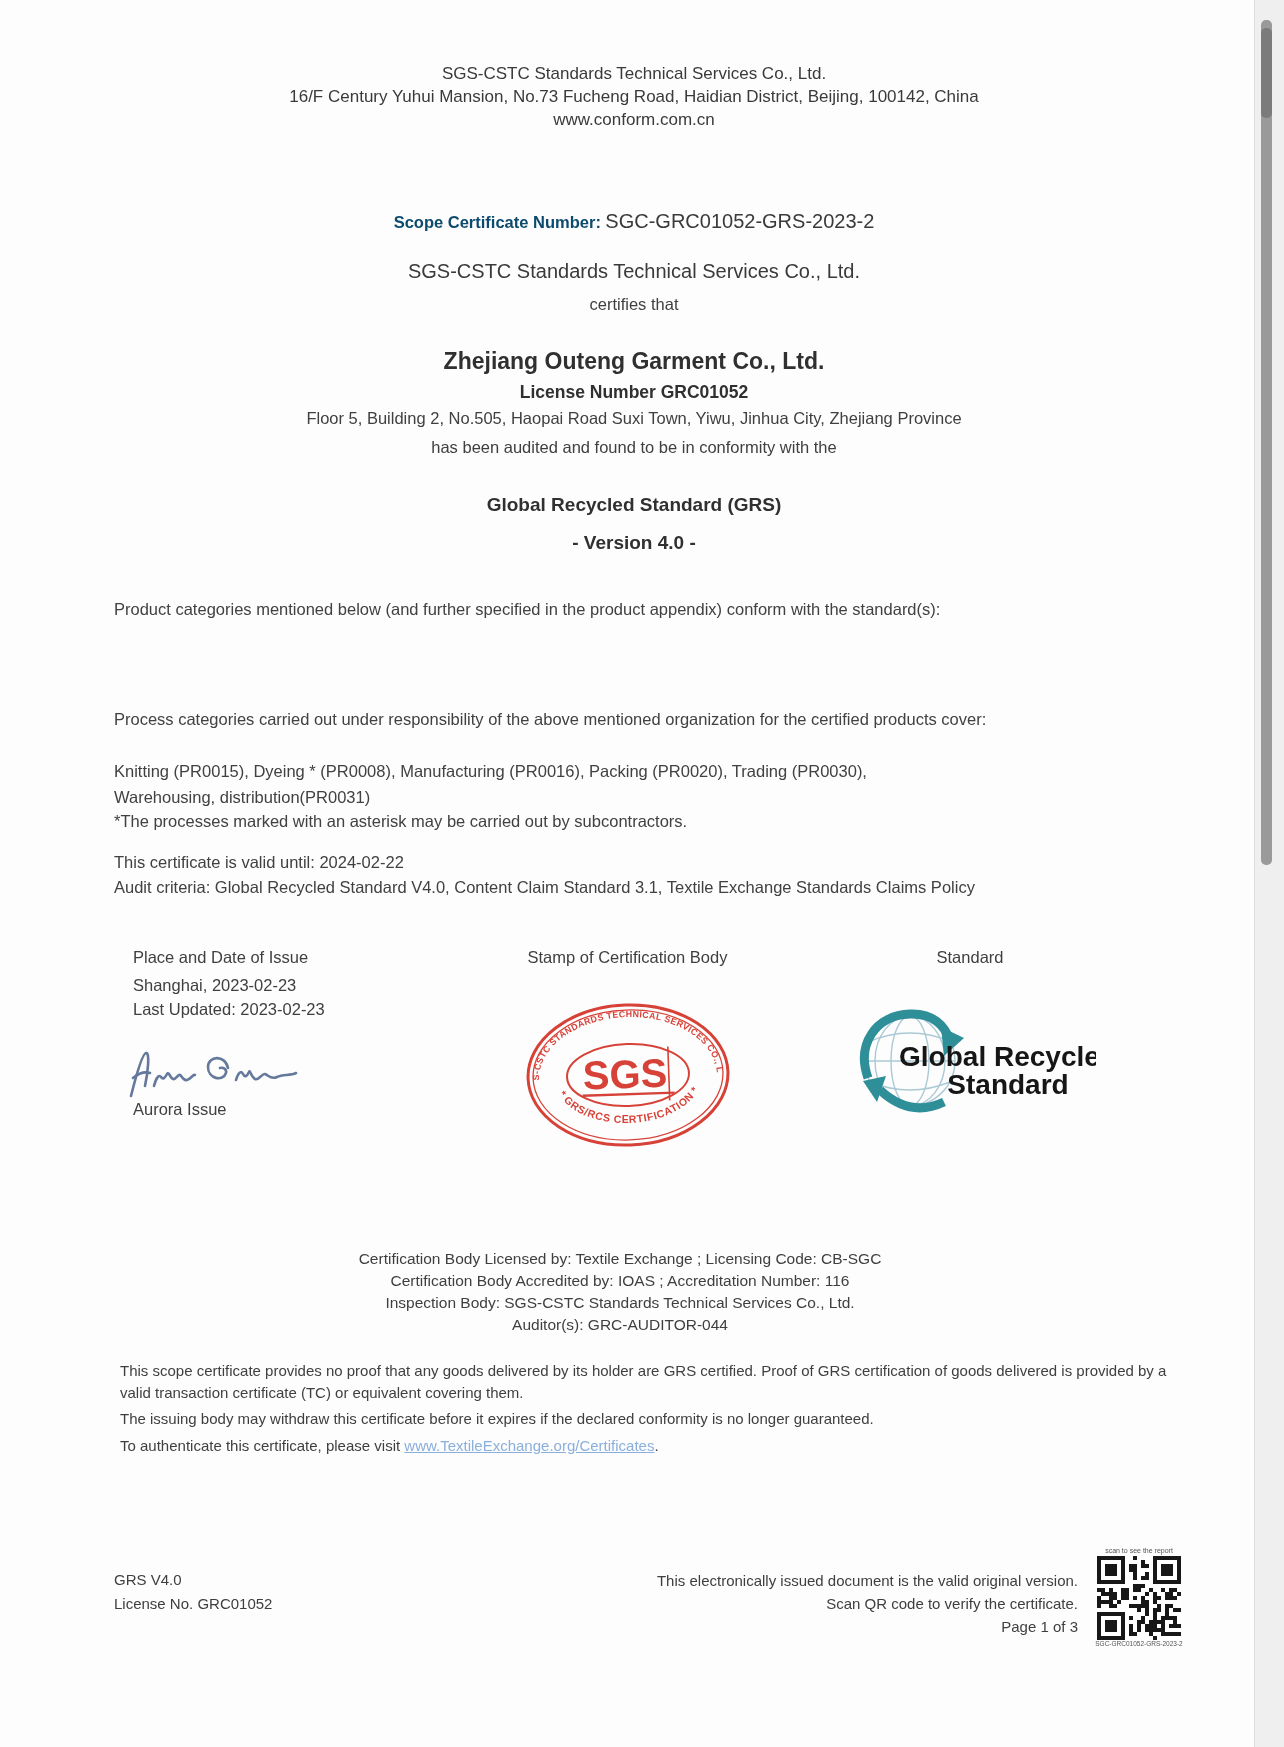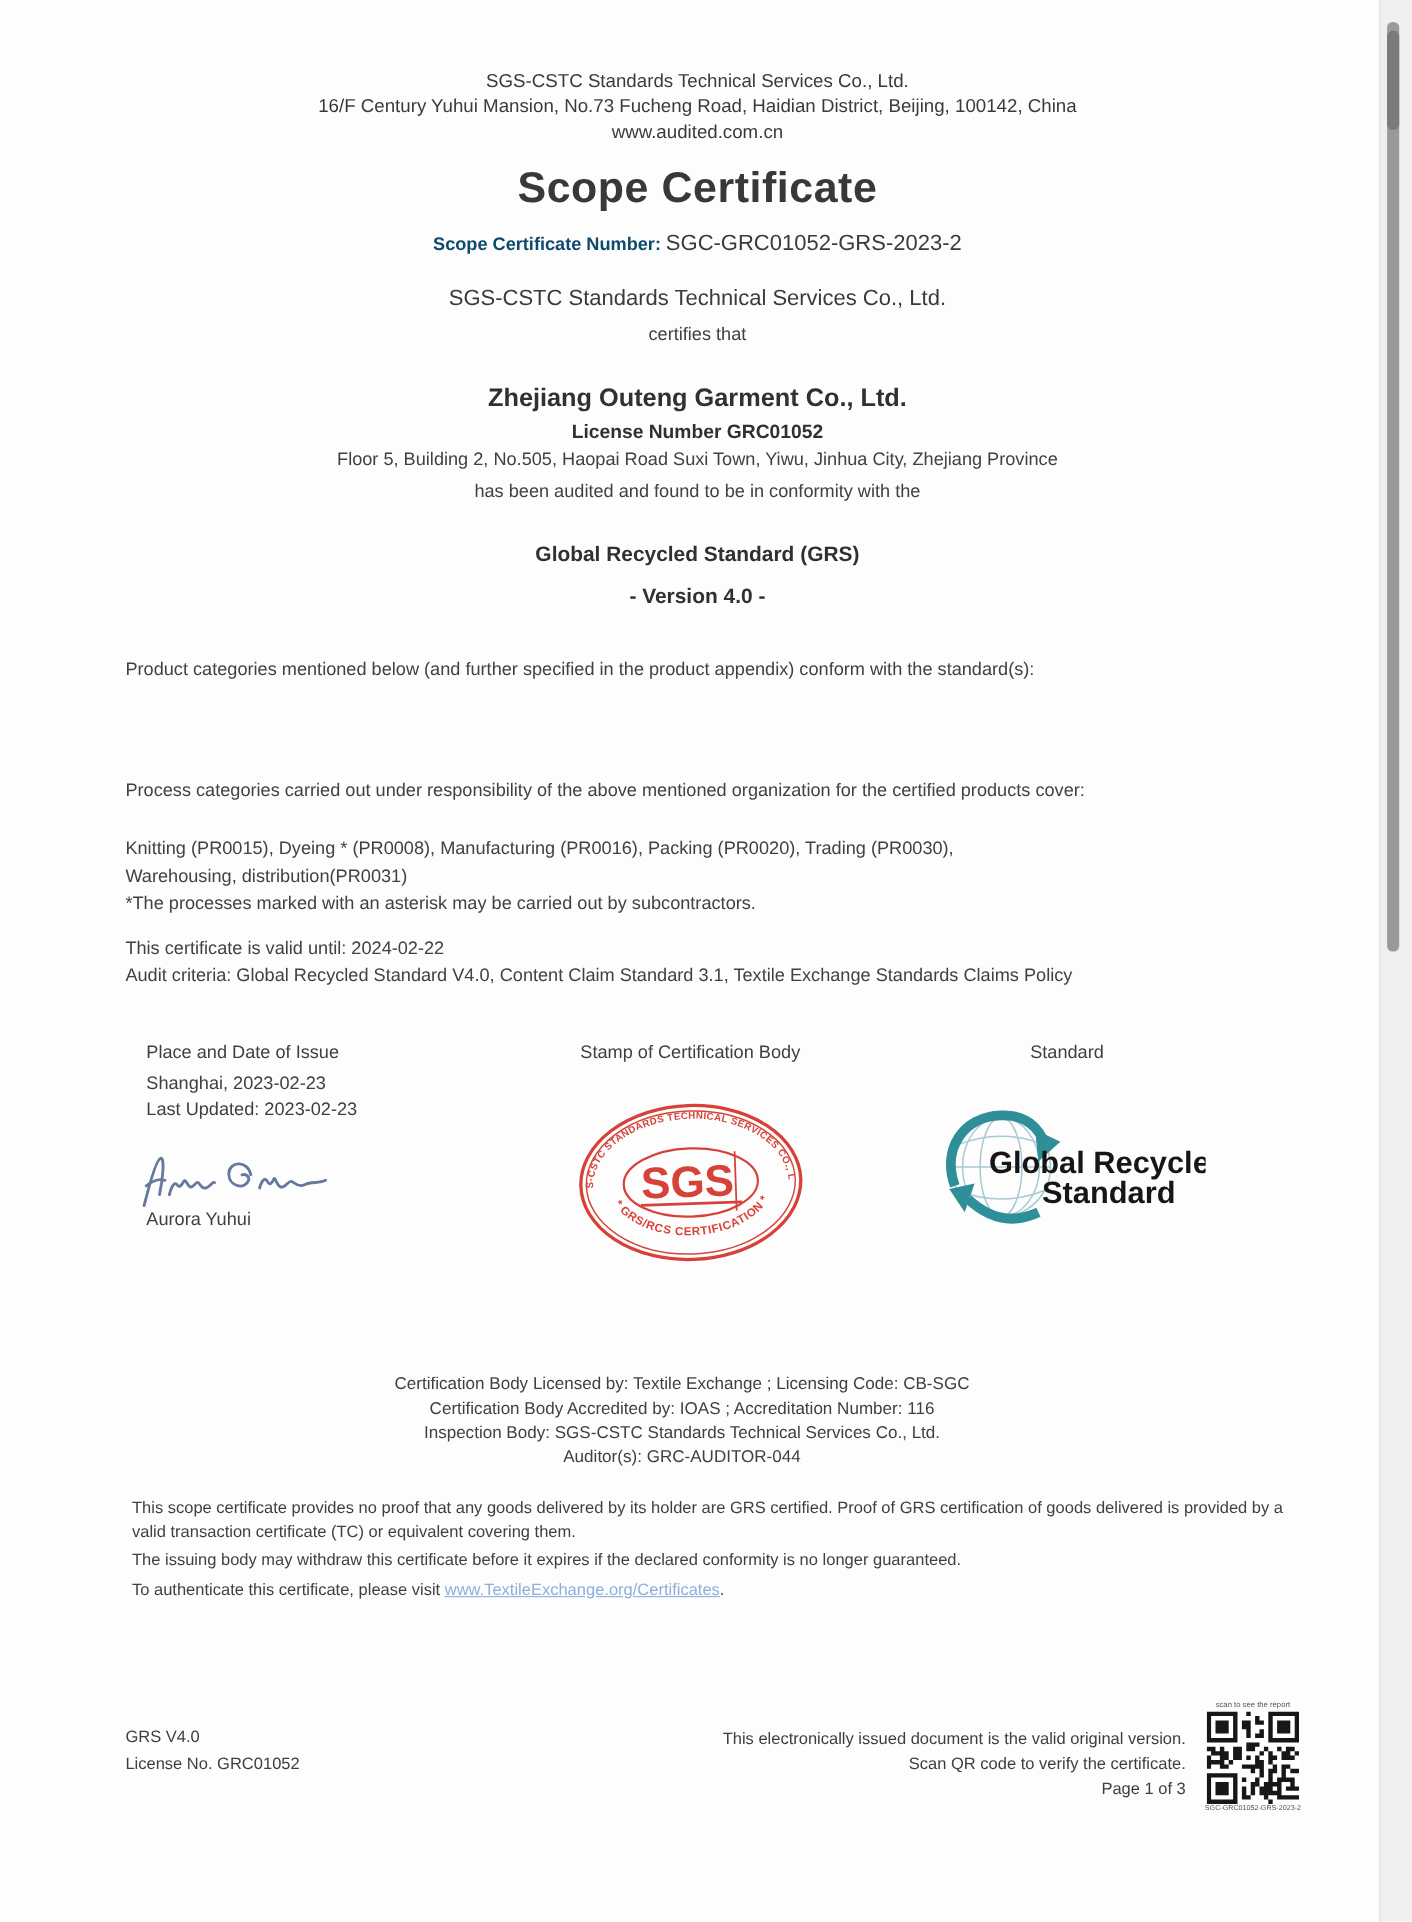--- a/index.html
+++ b/index.html
@@ -31,24 +31,23 @@
   svg{display:block;}
 </style>
 </head>
 <body>
 
 <div class="canvas">
 
   <div class="abs ctr lh" style="top:62px">
     <div>SGS-CSTC Standards Technical Services Co., Ltd.</div>
     <div>16/F Century Yuhui Mansion, No.73 Fucheng Road, Haidian District, Beijing, 100142, China</div>
-    <div>www.audited.com.cn</div>
+    <div>www.conform.com.cn</div>
   </div>
 
-  <div class="abs ctr title" style="top:150px">Scope Certificate</div>
 
   <div class="abs ctr" style="top:210px">
     <span class="certnum-label">Scope Certificate Number:</span>
     <span class="certnum-val">SGC-GRC01052-GRS-2023-2</span>
   </div>
 
   <div class="abs ctr issuer" style="top:260px">SGS-CSTC Standards Technical Services Co., Ltd.</div>
   <div class="abs ctr small" style="top:295px">certifies that</div>
 
   <div class="abs ctr coname" style="top:348px">Zhejiang Outeng Garment Co., Ltd.</div>
@@ -77,21 +76,21 @@
     <svg width="190" height="64" viewBox="0 0 190 64">
       <g fill="none" stroke="#64799b" stroke-width="2.6" stroke-linecap="round">
         <path d="M7,56 C12,36 18,14 22,13 C26,12 24,32 21,46"></path>
         <path d="M9,38 C15,33 20,31 26,33"></path>
         <path d="M30,46 C32,38 35,34 37,37 C39,40 41,38 43,34 C45,31 46,38 49,39 C52,40 54,34 56,35 C58,36 59,41 63,40 C67,39 69,34 71,35"></path>
         <path d="M104,28 C101,14 84,16 84,27 C84,39 99,42 102,33 C103,29 99,27 96,28"></path>
         <path d="M112,40 C114,33 117,30 119,34 C121,38 123,36 125,32 C126,29 127,37 131,39 C135,41 138,33 141,34 C144,35 147,40 153,37 C159,34 166,36 172,33"></path>
       </g>
     </svg>
   </div>
-  <div class="abs collabel" style="left:133px;top:1100px">Aurora Yuhui</div>
+  <div class="abs collabel" style="left:133px;top:1100px">Aurora Issue</div>
 
   <div class="abs" style="left:522px;top:1000px;transform:rotate(-2deg);opacity:.95">
     <svg width="212" height="150" viewBox="0 0 212 150">
       <ellipse cx="106" cy="75" rx="100" ry="70" fill="none" stroke="#d6382e" stroke-width="3"></ellipse>
       <ellipse cx="106" cy="75" rx="95" ry="65" fill="none" stroke="#d6382e" stroke-width="1.3"></ellipse>
       <ellipse cx="106" cy="75" rx="61" ry="31" fill="none" stroke="#d6382e" stroke-width="2"></ellipse>
       <path id="stamp-arc-top" d="M 17,77 A 89,60 0 1 1 195,77" fill="none"></path>
       <path id="stamp-arc-bottom" d="M 32,77 A 74,46 0 0 0 180,77" fill="none"></path>
       <text font-size="8.8" font-weight="bold" fill="#d6382e" letter-spacing="0.4">
         <textPath href="#stamp-arc-top" startOffset="50%" text-anchor="middle">SGS-CSTC STANDARDS TECHNICAL SERVICES CO., LTD.</textPath>

